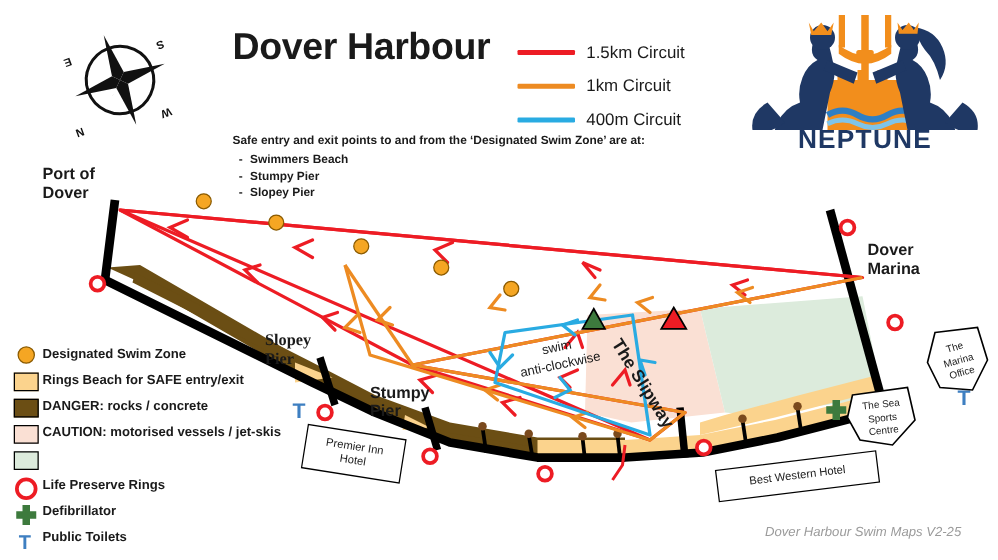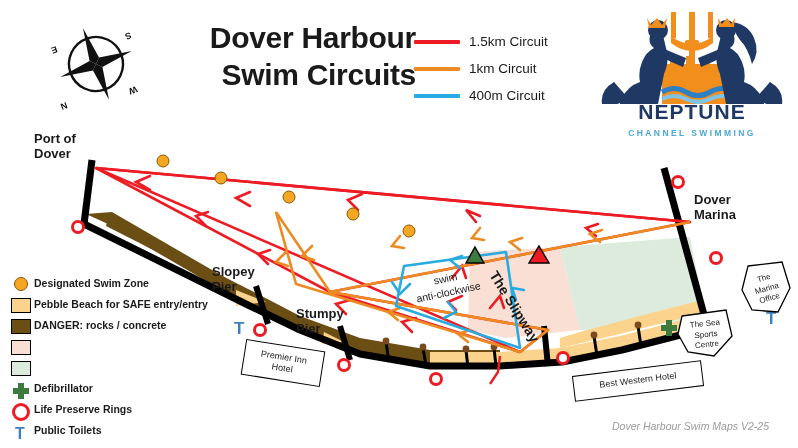--- a/index.html
+++ b/index.html
@@ -4,21 +4,21 @@
 <style>
   html,body{margin:0;padding:0;background:#fff;}
   body{width:798px;height:448px;position:relative;overflow:hidden;
        font-family:"Liberation Sans",sans-serif;color:#1a1a1a;}
   #map-root{position:absolute;inset:0;}
   svg.layer{position:absolute;left:0;top:0;width:798px;height:448px;overflow:visible;}
   .abs{position:absolute;}
 
   
   #title{left:186px;top:20px;width:230px;font-size:30px;font-weight:bold;
-         line-height:1.22;letter-spacing:-.3px;text-align:right;}
+         line-height:1.22;letter-spacing:-.3px;}
   #entry-note{left:186px;top:106px;width:330px;font-size:9.5px;font-weight:bold;line-height:1.45;}
   #entry-note ul{list-style:none;margin:1px 0 0 0;padding-left:14px;}
   #entry-note li{position:relative;}
   #entry-note li:before{content:"-";position:absolute;left:-9px;}
 
   
   #circuit-legend{left:414px;top:28px;}
   .clg-row{display:flex;align-items:center;height:27px;}
   .clg-line{width:46px;height:4px;border-radius:1px;margin-right:9px;}
   .clg-label{font-size:13.5px;}
@@ -29,21 +29,21 @@
   .key-ico{width:26px;display:flex;justify-content:center;align-items:center;flex:0 0 26px;}
   .key-label{font-size:10.5px;font-weight:bold;}
   .sw-box{width:18px;height:13px;border:1px solid #000;}
   .sw-dot{width:12px;height:12px;border-radius:50%;background:#F5A623;border:1px solid #8a5a00;}
   .ring{width:12px;height:12px;border-radius:50%;border:3px solid #ED1C24;background:#fff;}
 
   
   .mlabel{font-size:13px;font-weight:bold;text-align:left;line-height:1.18;}
   #lbl-port{left:34px;top:131px;width:72px;}
   #lbl-marina{left:694px;top:192px;width:70px;}
-  #lbl-slopey{left:212px;top:264px;width:58px;}
+  #lbl-slopey{left:212px;top:264px;width:58px;font-family:Liberation Serif, serif;}
   #lbl-stumpy{left:296px;top:306px;width:60px;}
 
   .rot-lab{font-size:11px;font-weight:bold;white-space:nowrap;}
   #lbl-slipway{left:500px;top:268px;transform:rotate(58deg);transform-origin:left top;font-size:14px;}
   #lbl-anti{left:404px;top:272px;transform:rotate(-12deg);font-size:10.5px;
             font-weight:normal;text-align:center;line-height:1.3;width:86px;}
 
   
   .place-box{position:absolute;border:1.3px solid #000;background:#fff;
              font-size:9px;text-align:center;line-height:1.25;
@@ -213,23 +213,30 @@
     <g font-family="Liberation Sans, sans-serif" font-size="9" font-weight="bold" fill="#111">
       <text x="84" y="18" transform="rotate(160 84 18)">S</text>
       <text x="20" y="88" transform="rotate(160 20 88)">N</text>
       <text x="10" y="32" transform="rotate(160 10 32)">E</text>
       <text x="90" y="72" transform="rotate(160 90 72)">W</text>
     </g>
   </svg>
 
   <div class="abs" id="title">
     <div>Dover Harbour</div>
-    <div>Swim Circuits</div>
-  </div>
-
+  </div>
+
+  <div class="abs" id="entry-note">
+    <div>Safe entry and exit points to and from the ‘Designated Swim Zone’ are at:</div>
+    <ul>
+      <li>Swimmers Beach</li>
+      <li>Stumpy Pier</li>
+      <li>Slopey Pier</li>
+    </ul>
+  </div>
 
   <div class="abs" id="circuit-legend">
     <div class="clg-row">
       <div class="clg-line" style="background:#ED1C24"></div>
       <div class="clg-label">1.5km Circuit</div>
     </div>
     <div class="clg-row">
       <div class="clg-line" style="background:#ED8B22"></div>
       <div class="clg-label">1km Circuit</div>
     </div>
@@ -243,54 +250,55 @@
     <div class="key-row">
       <div class="key-ico">
         <div class="sw-dot"></div>
         </div>
       <div class="key-label">Designated Swim Zone</div>
     </div>
     <div class="key-row">
       <div class="key-ico">
         <div class="sw-box" style="background:#FBD38D"></div>
         </div>
-      <div class="key-label">Pebble Beach for SAFE entry/entry</div>
+      <div class="key-label">Rings Beach for SAFE entry/exit</div>
     </div>
     <div class="key-row">
       <div class="key-ico">
         <div class="sw-box" style="background:#6B4E14"></div>
         </div>
       <div class="key-label">DANGER: rocks / concrete</div>
     </div>
     <div class="key-row">
       <div class="key-ico">
         <div class="sw-box" style="background:#FAE0D4"></div>
         </div>
+      <div class="key-label">CAUTION: motorised vessels / jet-skis</div>
     </div>
     <div class="key-row">
       <div class="key-ico">
         <div class="sw-box" style="background:#DCEBDC"></div>
         </div>
+    </div>
+    <div class="key-row">
+      <div class="key-ico">
+        <div class="ring"></div>
+        </div>
+      <div class="key-label">Life Preserve Rings</div>
     </div>
     <div class="key-row">
       <div class="key-ico">
         <svg width="18" height="18" viewBox="0 0 18 18">
             <g fill="#3D7A3D">
           <rect x="1" y="6" width="16" height="6"></rect>
               <rect x="6" y="1" width="6" height="16"></rect>
         </g>
           </svg>
         </div>
       <div class="key-label">Defibrillator</div>
-    </div>
-    <div class="key-row">
-      <div class="key-ico">
-        <div class="ring"></div>
-        </div>
-      <div class="key-label">Life Preserve Rings</div>
     </div>
     <div class="key-row">
       <div class="key-ico">
         <svg width="18" height="18" viewBox="0 0 18 18">
             <text x="3" y="15" font-family="Liberation Sans, sans-serif" font-size="16" font-weight="bold" fill="#3E7FC1">T</text>
           </svg>
         </div>
       <div class="key-label">Public Toilets</div>
     </div>
   </div>
@@ -356,16 +364,15 @@
         <circle cx="126" cy="26" r="10"></circle>
         <path d="M122,44 q-14,6 -24,10 l3,9 q12,-5 24,-11 z"></path>
         <path d="M132,18 q16,2 22,16 q6,14 -2,26 q-4,-16 -12,-24 q-6,-8 -8,-18 z"></path>
       </g>
       <path d="M118,14 l4,6 l5,-6 l4,6 l4,-6 l-1,9 h-15 z" fill="#F28E1C"></path>
 
       <path d="M14,78 q-14,8 -12,22 q14,4 26,-6 z" fill="#1F3864"></path>
       <path d="M170,78 q14,8 12,22 q-14,4 -26,-6 z" fill="#1F3864"></path>
     </svg>
     <div class="logo-word" id="logo-neptune">NEPTUNE</div>
-    <div class="logo-word" id="logo-sub">CHANNEL SWIMMING</div>
   </div>
 
 </div>
 
 </body></html>

